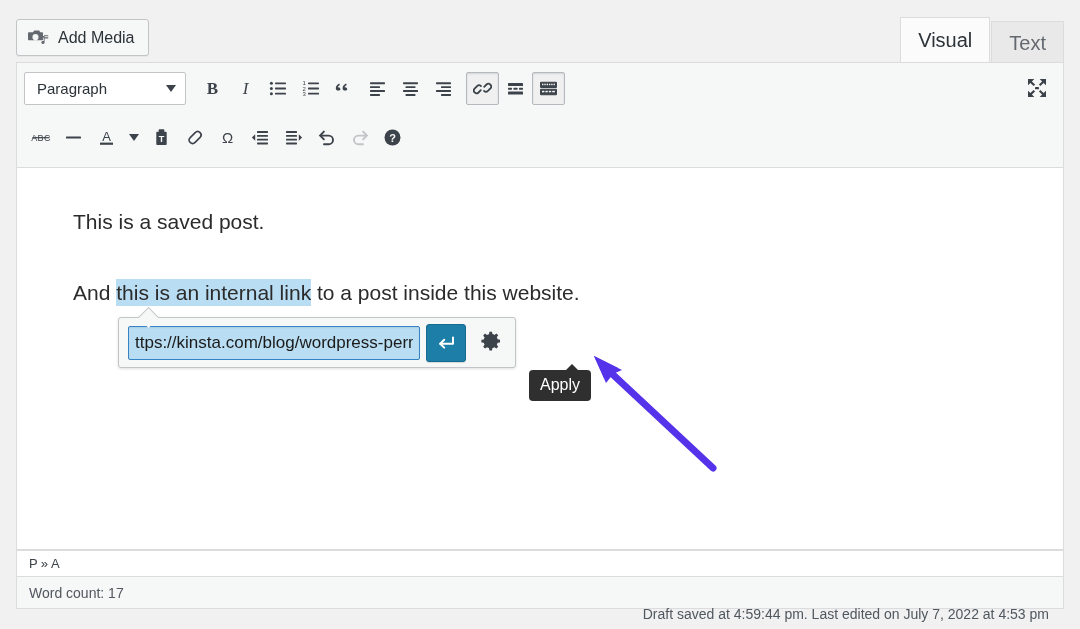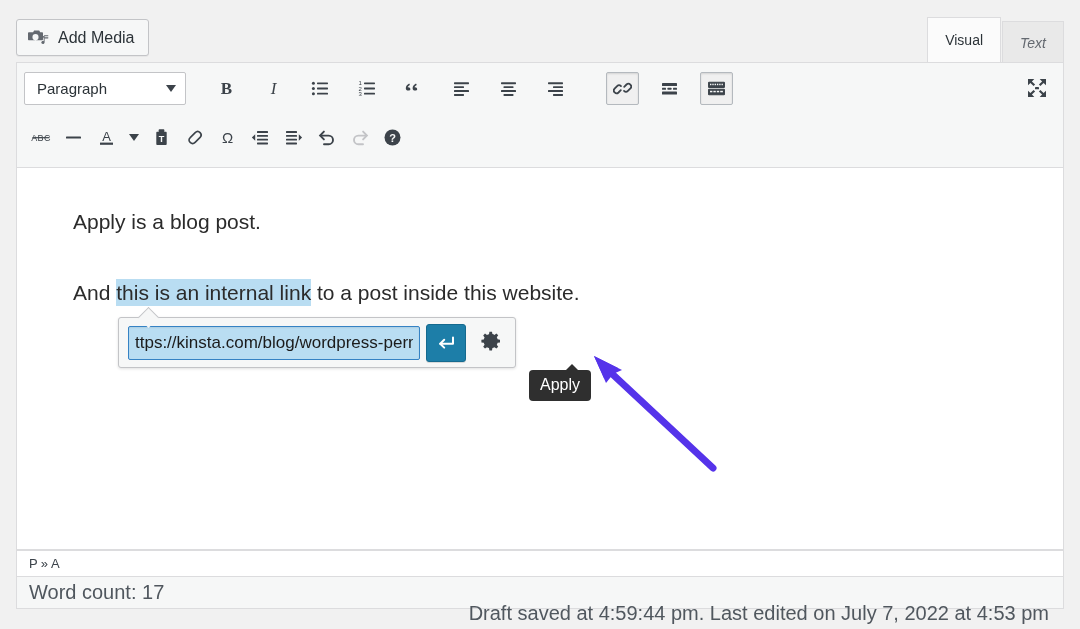--- a/index.html
+++ b/index.html
@@ -52,60 +52,60 @@
     right: 16px; top: 0;
     display: flex;
     align-items: flex-end;
     height: 62px;
   }
   .editor-tab {
     height: 43px;
     padding: 8px 17px;
     display: flex;
     align-items: center;
-    font-size: 14px;
+    font-size: 20px;
     color: #646970;
     background: #e9e9e9;
     border: 1px solid #dcdcde;
     border-bottom: none;
     border-radius: 0;
     cursor: pointer;
     position: relative;
     top: 2px;
     justify-content: center;
   }
   .editor-tab.active {
     background: #f6f7f7;
     color: #2c3338;
     border-color: #dcdcde;
     height: 45px;
     top: 0;
     background: #fbfbfb;
   }
-  .editor-tab + .editor-tab { margin-left: 1px; font-style: italic; }
+  .editor-tab + .editor-tab { margin-left: 1px; }
 
   
   .toolbar {
     position: absolute;
     left: 16px; top: 62px;
     width: 1048px;
     height: 106px;
     background: #f6f7f7;
     border: 1px solid #dcdcde;
     border-bottom: 1px solid #dcdcde;
   }
 
   .tb-row {
     position: relative;
     height: 46px;
     display: flex;
     align-items: center;
     padding-left: 7px;
   }
-  .tb-row.row1 { height: 50px; gap: 14px; }
+  .tb-row.row1 { height: 50px; }
   .tb-row.row2 { height: 48px; }
 
   .para-select {
     width: 162px;
     height: 33px;
     background: #fff;
     border: 1px solid #c3c4c7;
     border-radius: 2px;
     display: flex;
     align-items: center;
@@ -304,21 +304,21 @@
   .status-bar {
     position: absolute;
     left: 16px; top: 577px;
     width: 1048px;
     height: 32px;
     background: #f6f7f7;
     border: 1px solid #dcdcde;
     border-top: none;
     display: flex;
     align-items: center;
-    font-size: 20px;
+    font-size: 14px;
     color: #50575e;
   }
   .word-count { margin-left: 12px; }
   .autosave { margin-left: auto; margin-right: 14px; margin-top: 42px; }
 </style>
 </head>
 <body>
 
 <div id="app">
 
@@ -600,21 +600,21 @@
             <circle cx="9.5" cy="9.5" r="8" fill="#3c434a"></circle>
             <text x="9.5" y="14" font-family="Liberation Sans, sans-serif" font-size="11" font-weight="bold" fill="#f6f7f7" text-anchor="middle">?</text>
           </svg>
         </span>
       </div>
     </div>
   </div>
 
   <div class="content-area">
 
-    <div class="doc-para p1">Apply is a blog post.</div>
+    <div class="doc-para p1">This is a saved post.</div>
 
     <div class="doc-para p2"><span>And </span><span class="sel-highlight">this is an internal link</span><span> to a post inside this website.</span></div>
   </div>
 
   <div class="link-popup">
     <input class="link-input" type="text" value="ttps://kinsta.com/blog/wordpress-permalinks/" placeholder="Paste URL or type to search" style="background: rgb(185, 221, 242); color: rgb(27, 27, 27); border-color: rgb(53, 130, 196);">
     <div class="apply-btn">
       <span>
         <svg width="22" height="22" viewBox="0 0 22 22" fill="none" stroke="#ffffff" stroke-width="2" stroke-linecap="round" stroke-linejoin="round">
           <path d="M18 5.5v6.2H5.2"></path>

